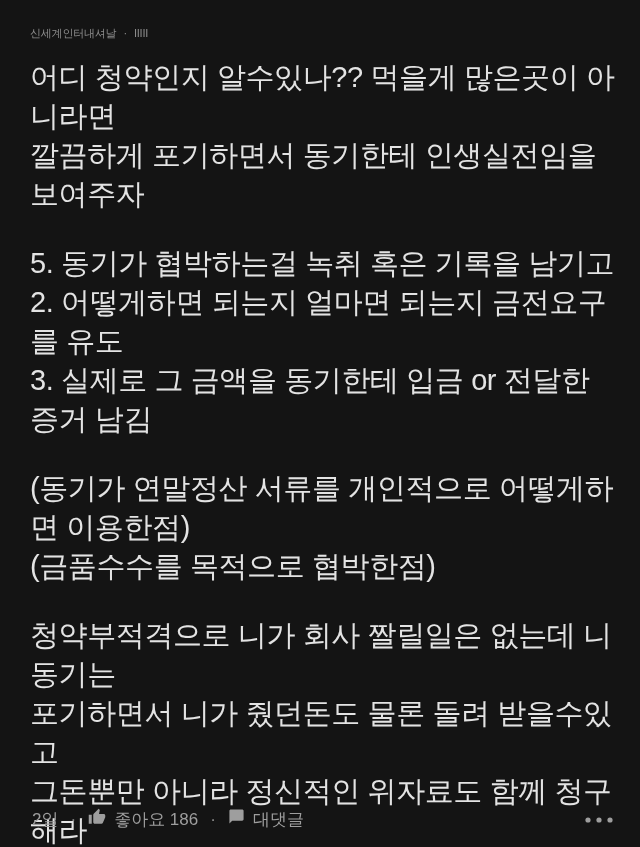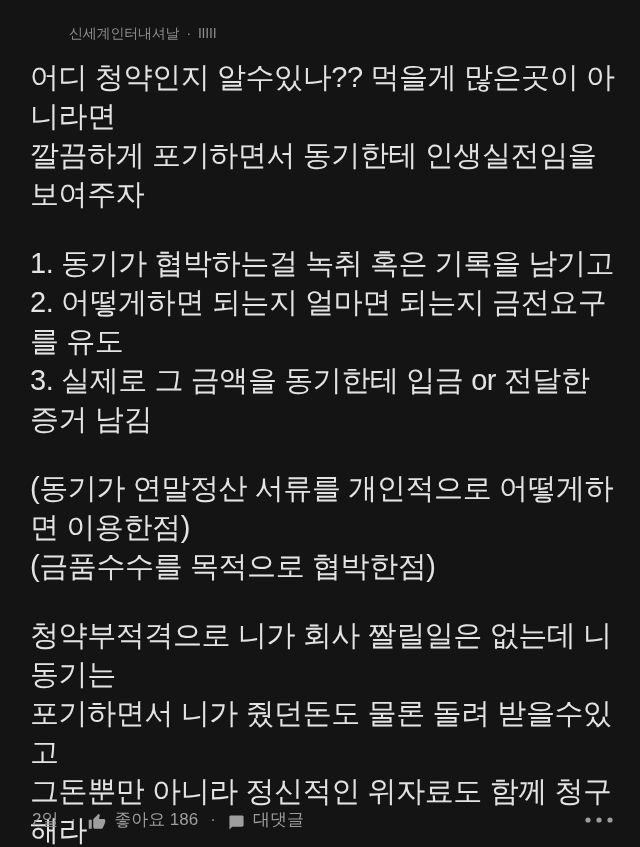--- a/index.html
+++ b/index.html
@@ -16,25 +16,24 @@
   .post-card {
     position: relative;
     width: 640px;
     height: 847px;
     background: #141414;
     box-sizing: border-box;
     padding: 22px 22px 0 30px;
   }
   .author-row {
     color: #8e8e8e;
-    font-size: 14px;
+    font-size: 11px;
     line-height: 22px;
     margin-bottom: 14px;
     letter-spacing: -0.2px;
-    margin-left: 39px;
   }
   .author-row .sep {
     margin: 0 7px;
     color: #8e8e8e;
   }
   .body-text .para {
     margin: 0 0 30px 0;
     color: #e3e3e3;
     font-size: 29px;
     line-height: 39px;
@@ -57,21 +56,21 @@
     display: flex;
     align-items: center;
     gap: 10px;
   }
   .footer .dot {
     color: #8e8e8e;
     padding: 0 2px;
   }
   .action {
     display: flex;
-    align-items: flex-end;
+    align-items: flex-start;
     gap: 8px;
     background: none;
     border: none;
     padding: 0;
     color: #9e9e9e;
     font-size: 17px;
     font-family: inherit;
     cursor: pointer;
   }
   .action svg, .more svg {
@@ -89,21 +88,21 @@
 
 <div class="post-card">
 
   <div class="author-row">
     <span>신세계인터내셔날</span><span class="sep">·</span><span>IIIII</span>
   </div>
 
   <div class="body-text">
     <p class="para">어디 청약인지 알수있나?? 먹을게 많은곳이 아니라면
 깔끔하게 포기하면서 동기한테 인생실전임을 보여주자</p>
-    <p class="para">1. 동기가 협박하는걸 녹취 혹은 기록을 남기고
+    <p class="para">5. 동기가 협박하는걸 녹취 혹은 기록을 남기고
 2. 어떻게하면 되는지 얼마면 되는지 금전요구를 유도
 3. 실제로 그 금액을 동기한테 입금 or 전달한 증거 남김</p>
     <p class="para">(동기가 연말정산 서류를 개인적으로 어떻게하면 이용한점)
 (금품수수를 목적으로 협박한점)</p>
     <p class="para">청약부적격으로 니가 회사 짤릴일은 없는데 니 동기는
 포기하면서 니가 줬던돈도 물론 돌려 받을수있고
 그돈뿐만 아니라 정신적인 위자료도 함께 청구해라</p>
 
   </div>
 

